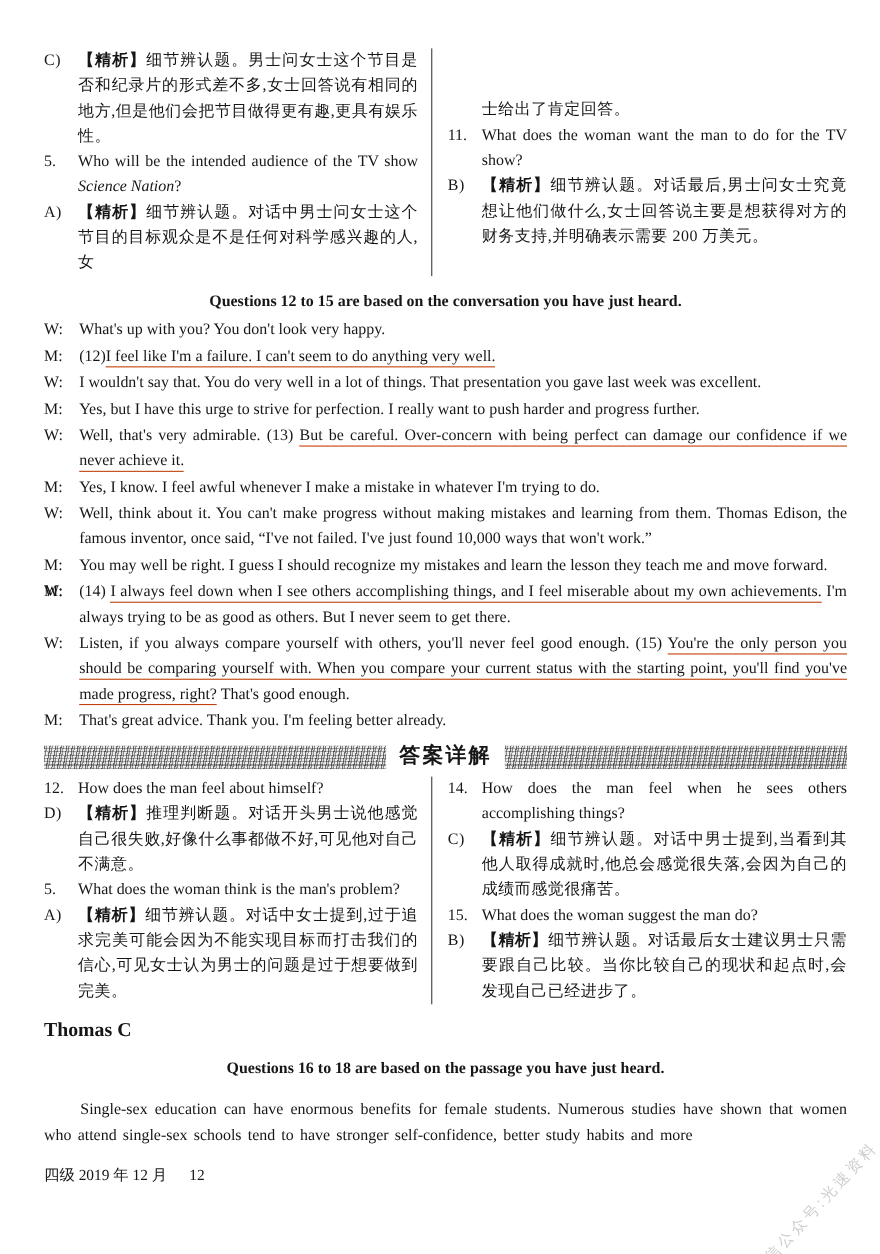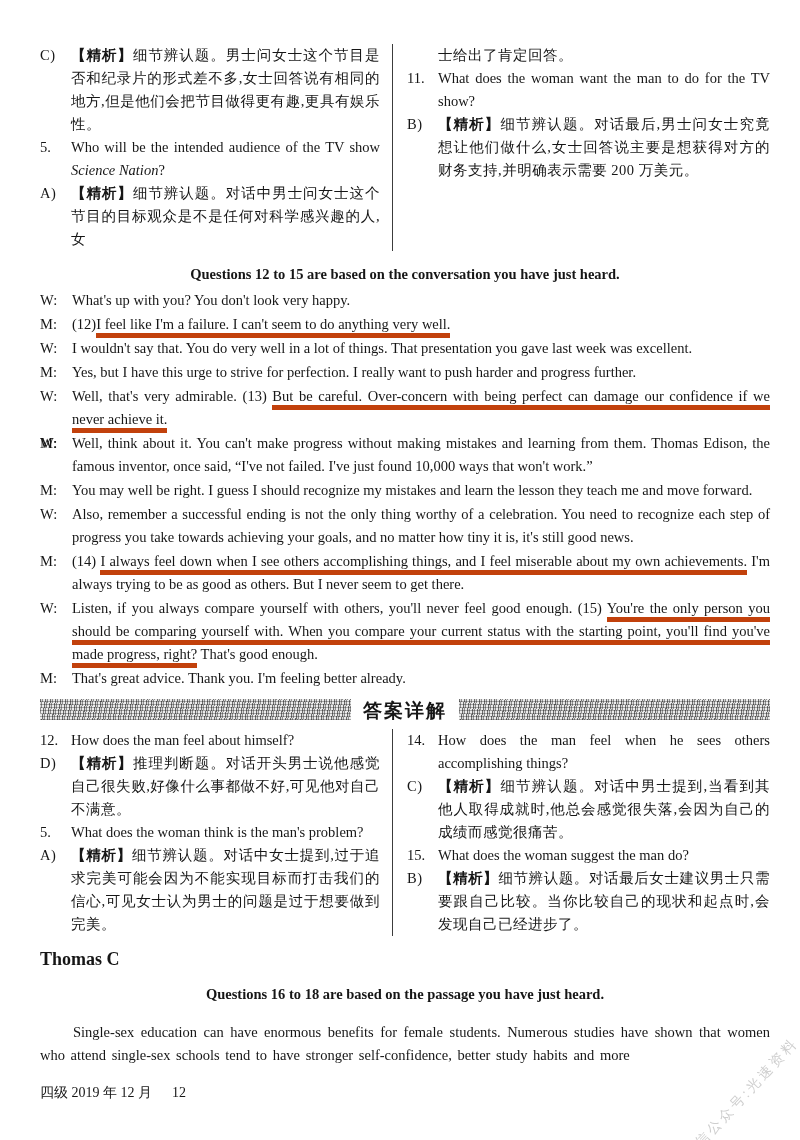--- a/index.html
+++ b/index.html
@@ -11,31 +11,31 @@
     font-size:14.5px; line-height:23px;
   }
   
   .cols { display:flex; align-items:stretch; }
   .col-left  { width:352px; box-sizing:border-box; padding-right:12px; }
   .vdiv { width:1px; background:#3c3c3c; }
   .col-right { flex:1; box-sizing:border-box; padding-left:14px; }
   
   .hang { position:relative; padding-left:31px; text-align:justify; }
   .hang .lbl { position:absolute; left:0; top:0; }
-  .cont { padding-left:31px; }
+  .cont { padding-left:31px;margin-top:45px; }
   .marker { font-weight:bold; }
   .cn { letter-spacing:0.5px; }
   i { font-style:italic; }
   
   .qhead { font-weight:bold; margin:12px 0 3px;text-align:center; }
   .tl { position:relative; padding-left:32px; text-align:justify; margin:0 0 1px 0; }
   .tl .spk { position:absolute; left:0; top:0; }
-  .ul { border-bottom:5px solid #c2410c; padding-bottom:1px; }
+  .ul { border-bottom:1px solid #c2410c; padding-bottom:1px; }
   
-  .banner { display:flex; align-items:flex-start; margin:9px 0 7px; }
+  .banner { display:flex; align-items:flex-end; margin:9px 0 7px; }
   .banner .bar {
     flex:1; height:21px;
     background:
       repeating-linear-gradient(100deg, #6e6e6e 0 1px, #d9d9d9 1px 2px, #8f8f8f 2px 3px, #ececec 3px 5px),
       repeating-linear-gradient(0deg, rgba(40,40,40,.35) 0 1px, rgba(255,255,255,0) 1px 3px);
     background-blend-mode:multiply;
   }
   .banner .title {
     padding:0 12px; font-family:"Liberation Sans", sans-serif;
     font-weight:bold; font-size:19px; letter-spacing:2px; white-space:nowrap;
@@ -84,24 +84,24 @@
   </div>
 
   <div>
     <div class="qhead">Questions 12 to 15 are based on the conversation you have just heard.</div>
 
     <p class="tl"><span class="spk">W:</span><span>What's up with you? You don't look very happy.</span><span></span><span class="ul"></span><span></span></p>
     <p class="tl"><span class="spk">M:</span><span></span><span>(12)</span><span class="ul">I feel like I'm a failure. I can't seem to do anything very well.</span><span></span></p>
     <p class="tl"><span class="spk">W:</span><span>I wouldn't say that. You do very well in a lot of things. That presentation you gave last week was excellent.</span><span></span><span class="ul"></span><span></span></p>
     <p class="tl"><span class="spk">M:</span><span>Yes, but I have this urge to strive for perfection. I really want to push harder and progress further.</span><span></span><span class="ul"></span><span></span></p>
     <p class="tl"><span class="spk">W:</span><span>Well, that's very admirable. </span><span>(13) </span><span class="ul">But be careful. Over-concern with being perfect can damage our confidence if we never achieve it.</span><span></span></p>
-    <p class="tl"><span class="spk">M:</span><span></span><span class="ul"></span><span></span></p>
+    <p class="tl"><span class="spk">M:</span><span>Yes, I know. I feel awful whenever I make a mistake in whatever I'm trying to do.</span><span></span><span class="ul"></span><span></span></p>
     <p class="tl"><span class="spk">W:</span><span>Well, think about it. You can't make progress without making mistakes and learning from them. Thomas Edison, the famous inventor, once said, “I've not failed. I've just found 10,000 ways that won't work.”</span><span></span><span class="ul"></span><span></span></p>
     <p class="tl"><span class="spk">M:</span><span>You may well be right. I guess I should recognize my mistakes and learn the lesson they teach me and move forward.</span><span></span><span class="ul"></span><span></span></p>
-    <p class="tl"><span class="spk">W:</span><span>Also, remember a successful ending is not the only thing worthy of a celebration. You need to recognize each step of progress you take towards achieving your goals, and no matter how tiny it is, it's still good news.</span><span></span><span class="ul"></span><span></span></p>
+    <p class="tl"><span class="spk">W:</span><span></span><span class="ul"></span><span></span></p>
     <p class="tl"><span class="spk">M:</span><span></span><span>(14) </span><span class="ul">I always feel down when I see others accomplishing things, and I feel miserable about my own achievements.</span><span> I'm always trying to be as good as others. But I never seem to get there.</span></p>
     <p class="tl"><span class="spk">W:</span><span>Listen, if you always compare yourself with others, you'll never feel good enough. </span><span>(15) </span><span class="ul">You're the only person you should be comparing yourself with. When you compare your current status with the starting point, you'll find you've made progress, right?</span><span> That's good enough.</span></p>
     <p class="tl"><span class="spk">M:</span><span>That's great advice. Thank you. I'm feeling better already.</span><span></span><span class="ul"></span><span></span></p>
   </div>
 
   <div class="banner">
     <div class="bar"></div>
     <div class="title">答案详解</div>
     <div class="bar"></div>
   </div>

